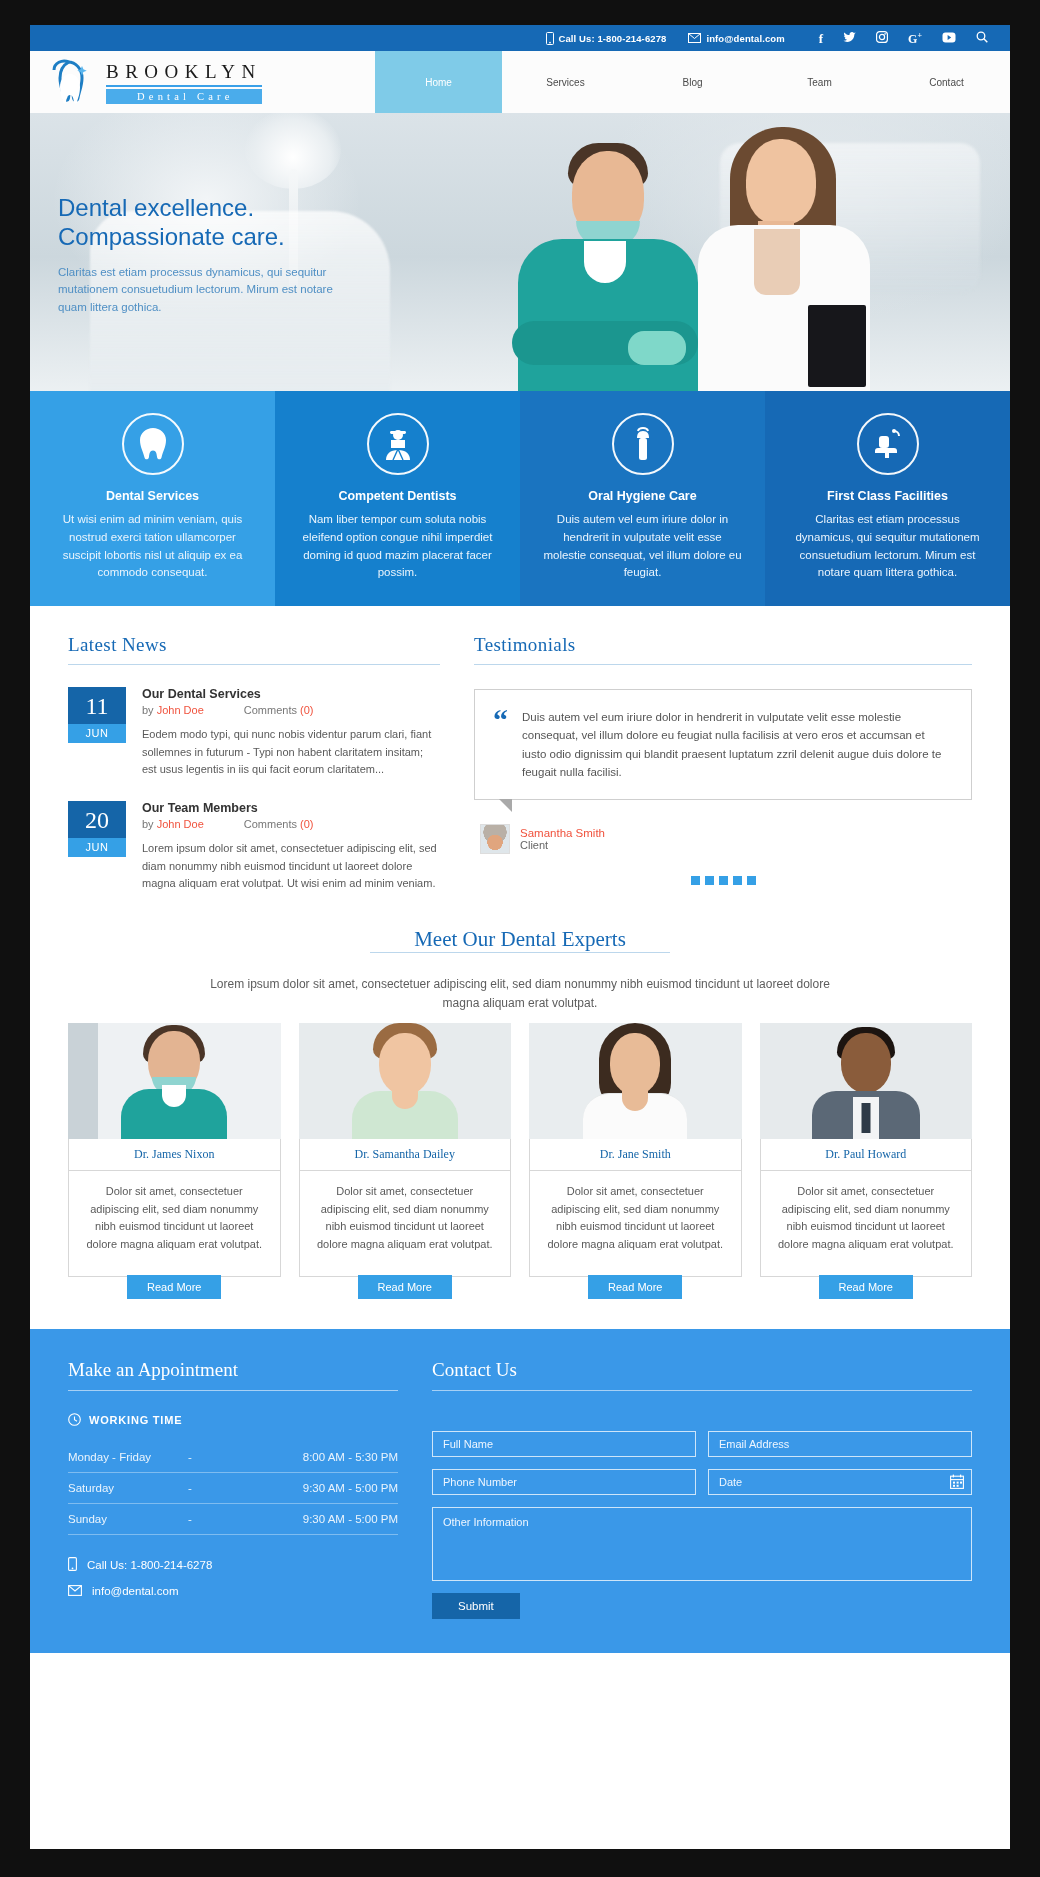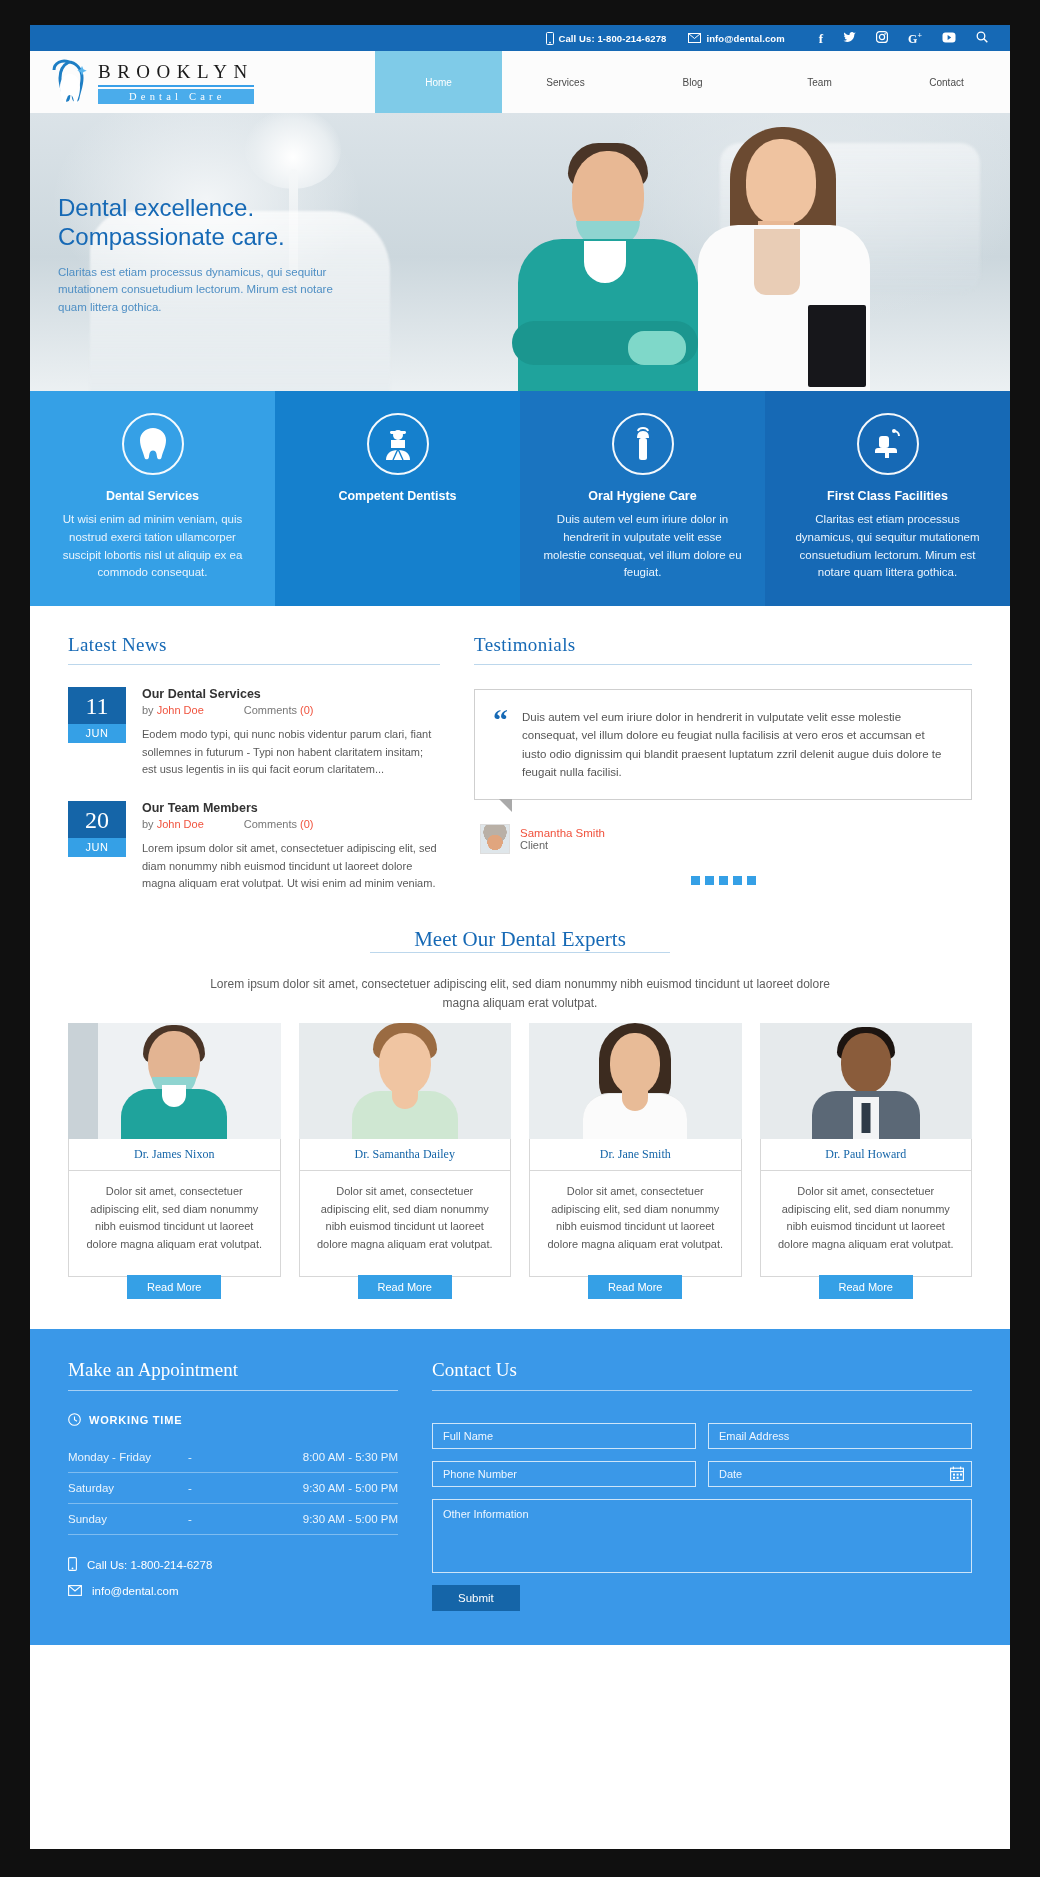--- a/index.html
+++ b/index.html
@@ -41,21 +41,21 @@
     font-weight: bold;
   }
 
   
   .header {
     height: 62px; background: #fcfcfc;
     display: flex; align-items: stretch;
     position: relative; z-index: 5;
   }
   .brand {
-    width: 345px; display: flex; align-items: center; padding-left: 18px; gap: 4px;
+    width: 345px; display: flex; align-items: center; padding-left: 18px; gap: 12px;
     background: rgba(252,252,252,0.92);
   }
   .logo-mark { width: 46px; height: 48px; flex: none; }
   .brand-text { display: flex; flex-direction: column; }
   .brand-name {
     font-family: "Liberation Serif", serif;
     font-size: 19px; letter-spacing: 6.5px; color: #1a1a1a;
     border-bottom: 2px solid #3aa0e8; padding-bottom: 2px;
   }
   .brand-sub {
@@ -241,21 +241,21 @@
     border-bottom: 1px solid rgba(255,255,255,.35); padding: 9px 0;
   }
   .hr-day { width: 120px; }
   .hr-dash { width: 90px; }
   .hr-time { flex: 1; text-align: right; }
   .f-contact { margin-top: 22px; }
   .f-contact div {
     display:flex; align-items:center; gap: 10px; color:#fff; font-size: 11.5px;
     margin-bottom: 12px;
   }
-  .form-grid { display: flex; flex-wrap: wrap; gap: 12px; margin-top: 32px; }
+  .form-grid { display: flex; flex-wrap: wrap; gap: 12px; margin-top: 40px; }
   .inp {
     height: 26px; border: 1px solid rgba(255,255,255,.75); background: transparent;
     color: #fff; font-size: 11px; padding: 0 10px; font-family: "Liberation Sans", sans-serif;
     outline: none;
   }
   .inp::placeholder { color: #eef6ff; }
   .inp.half { width: calc(50% - 6px); }
   .date-wrap { position: relative; width: calc(50% - 6px); }
   .date-wrap .inp { width: 100%; }
   .cal-ico { position:absolute; right: 8px; top: 5px; }
@@ -397,20 +397,21 @@
       <div class="feat-circle">
         <svg width="32" height="34" viewBox="0 0 32 34">
           <circle cx="16" cy="8" r="5" fill="#fff"></circle>
           <rect x="8" y="4" width="16" height="3" rx="1.4" fill="#fff"></rect>
           <rect x="9" y="13" width="14" height="8" fill="#fff"></rect>
           <path d="M4 33c0-6 4-10 12-10s12 4 12 10z" fill="#fff"></path>
           <path d="M16 22 L11 33 M16 22 L21 33" stroke="#1580cd" stroke-width="1.4" fill="none"></path>
         </svg>
       </div>
       <div class="feat-title">Competent Dentists</div>
+      <div class="feat-text">Nam liber tempor cum soluta nobis eleifend option congue nihil imperdiet doming id quod mazim placerat facer possim.</div>
     </div>
     <div class="feat">
       <div class="feat-circle">
         <svg width="22" height="34" viewBox="0 0 22 34">
           <rect x="7" y="11" width="8" height="22" rx="2.5" fill="#fff"></rect>
           <path d="M5 11c0-4 1.5-7 6-7s6 3 6 7z" fill="#fff"></path>
           <path d="M6 4 C7 0 15 0 16 4" fill="none" stroke="#fff" stroke-width="2"></path>
         </svg>
       </div>
       <div class="feat-title">Oral Hygiene Care</div>

